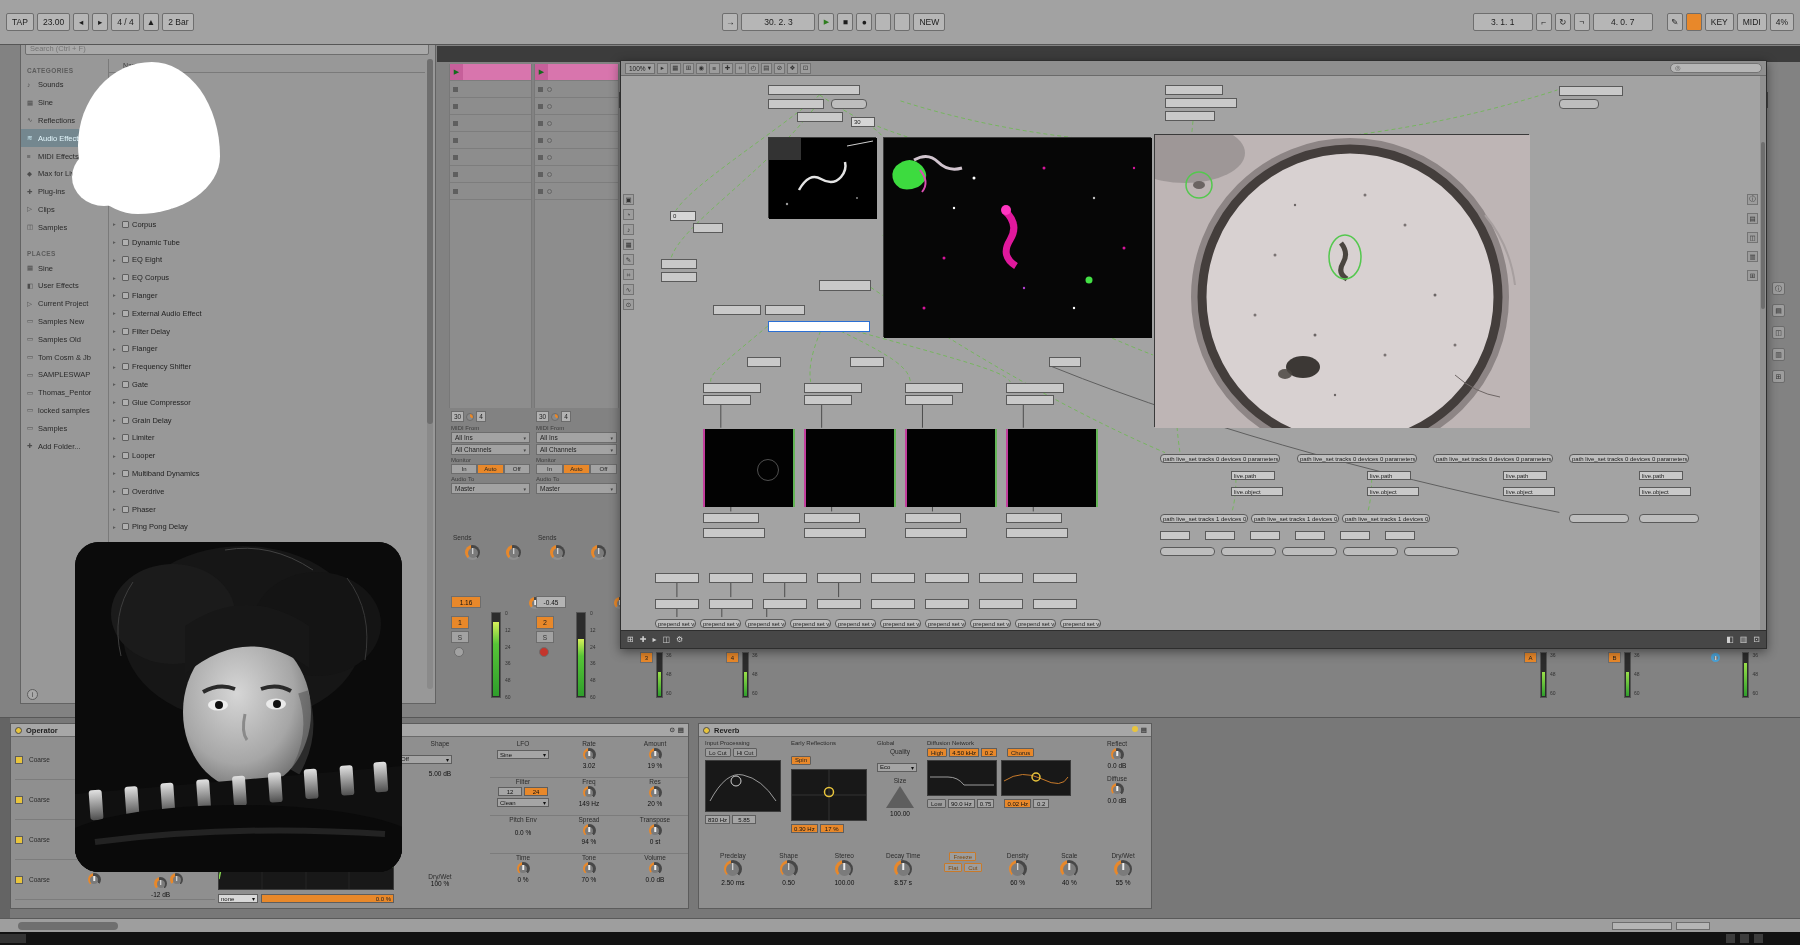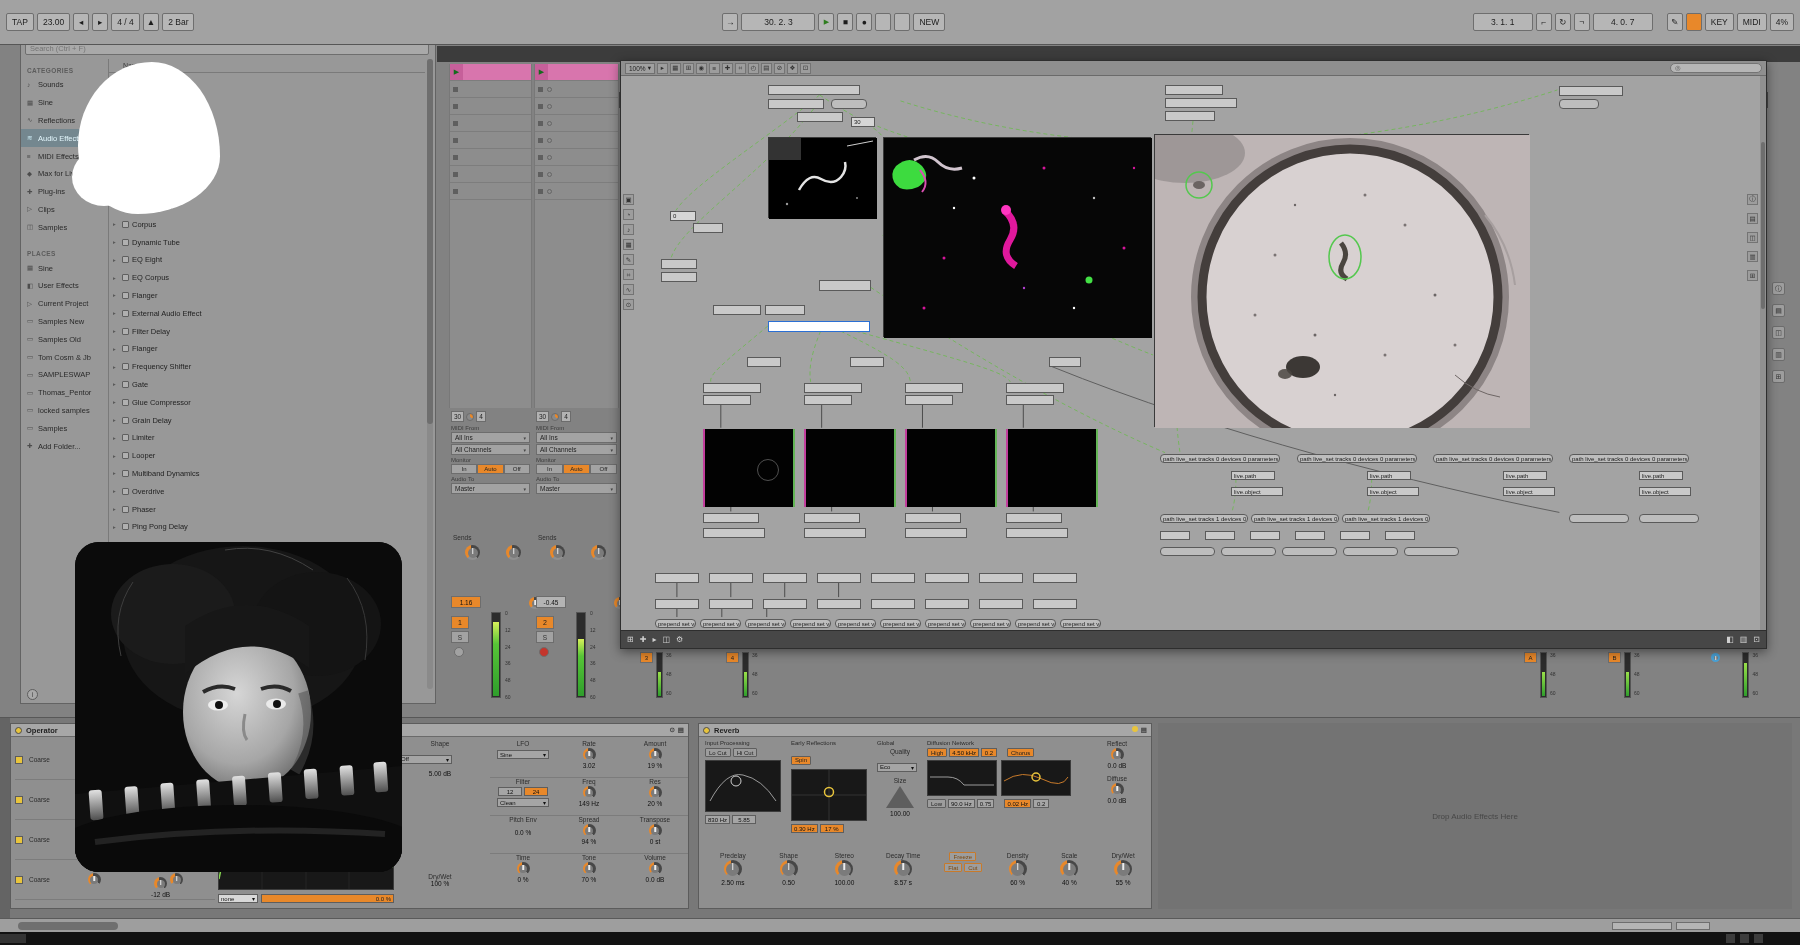--- a/index.html
+++ b/index.html
@@ -1256,23 +1256,20 @@
           <div class="dval">40 %</div>
         </div>
         <div class="cell" style="width:56px;">
           <div class="dlab">Dry/Wet</div>
           <div class="kn"></div>
           <div class="dval">55 %</div>
         </div>
       </div>
     </div>
 
-    <div class="dropzone">
-      <span>Drop Audio Effects Here</span>
-    </div>
   </div>
 
   <div class="blob"></div>
 
   <div class="webcam">
     <svg width="327" height="330" viewBox="0 0 327 330">
       <defs>
         <radialGradient id="fg" cx="0.42" cy="0.38" r="0.75">
           <stop offset="0" stop-color="#d6d6d6"></stop>
             <stop offset="0.6" stop-color="#a6a6a6"></stop>

